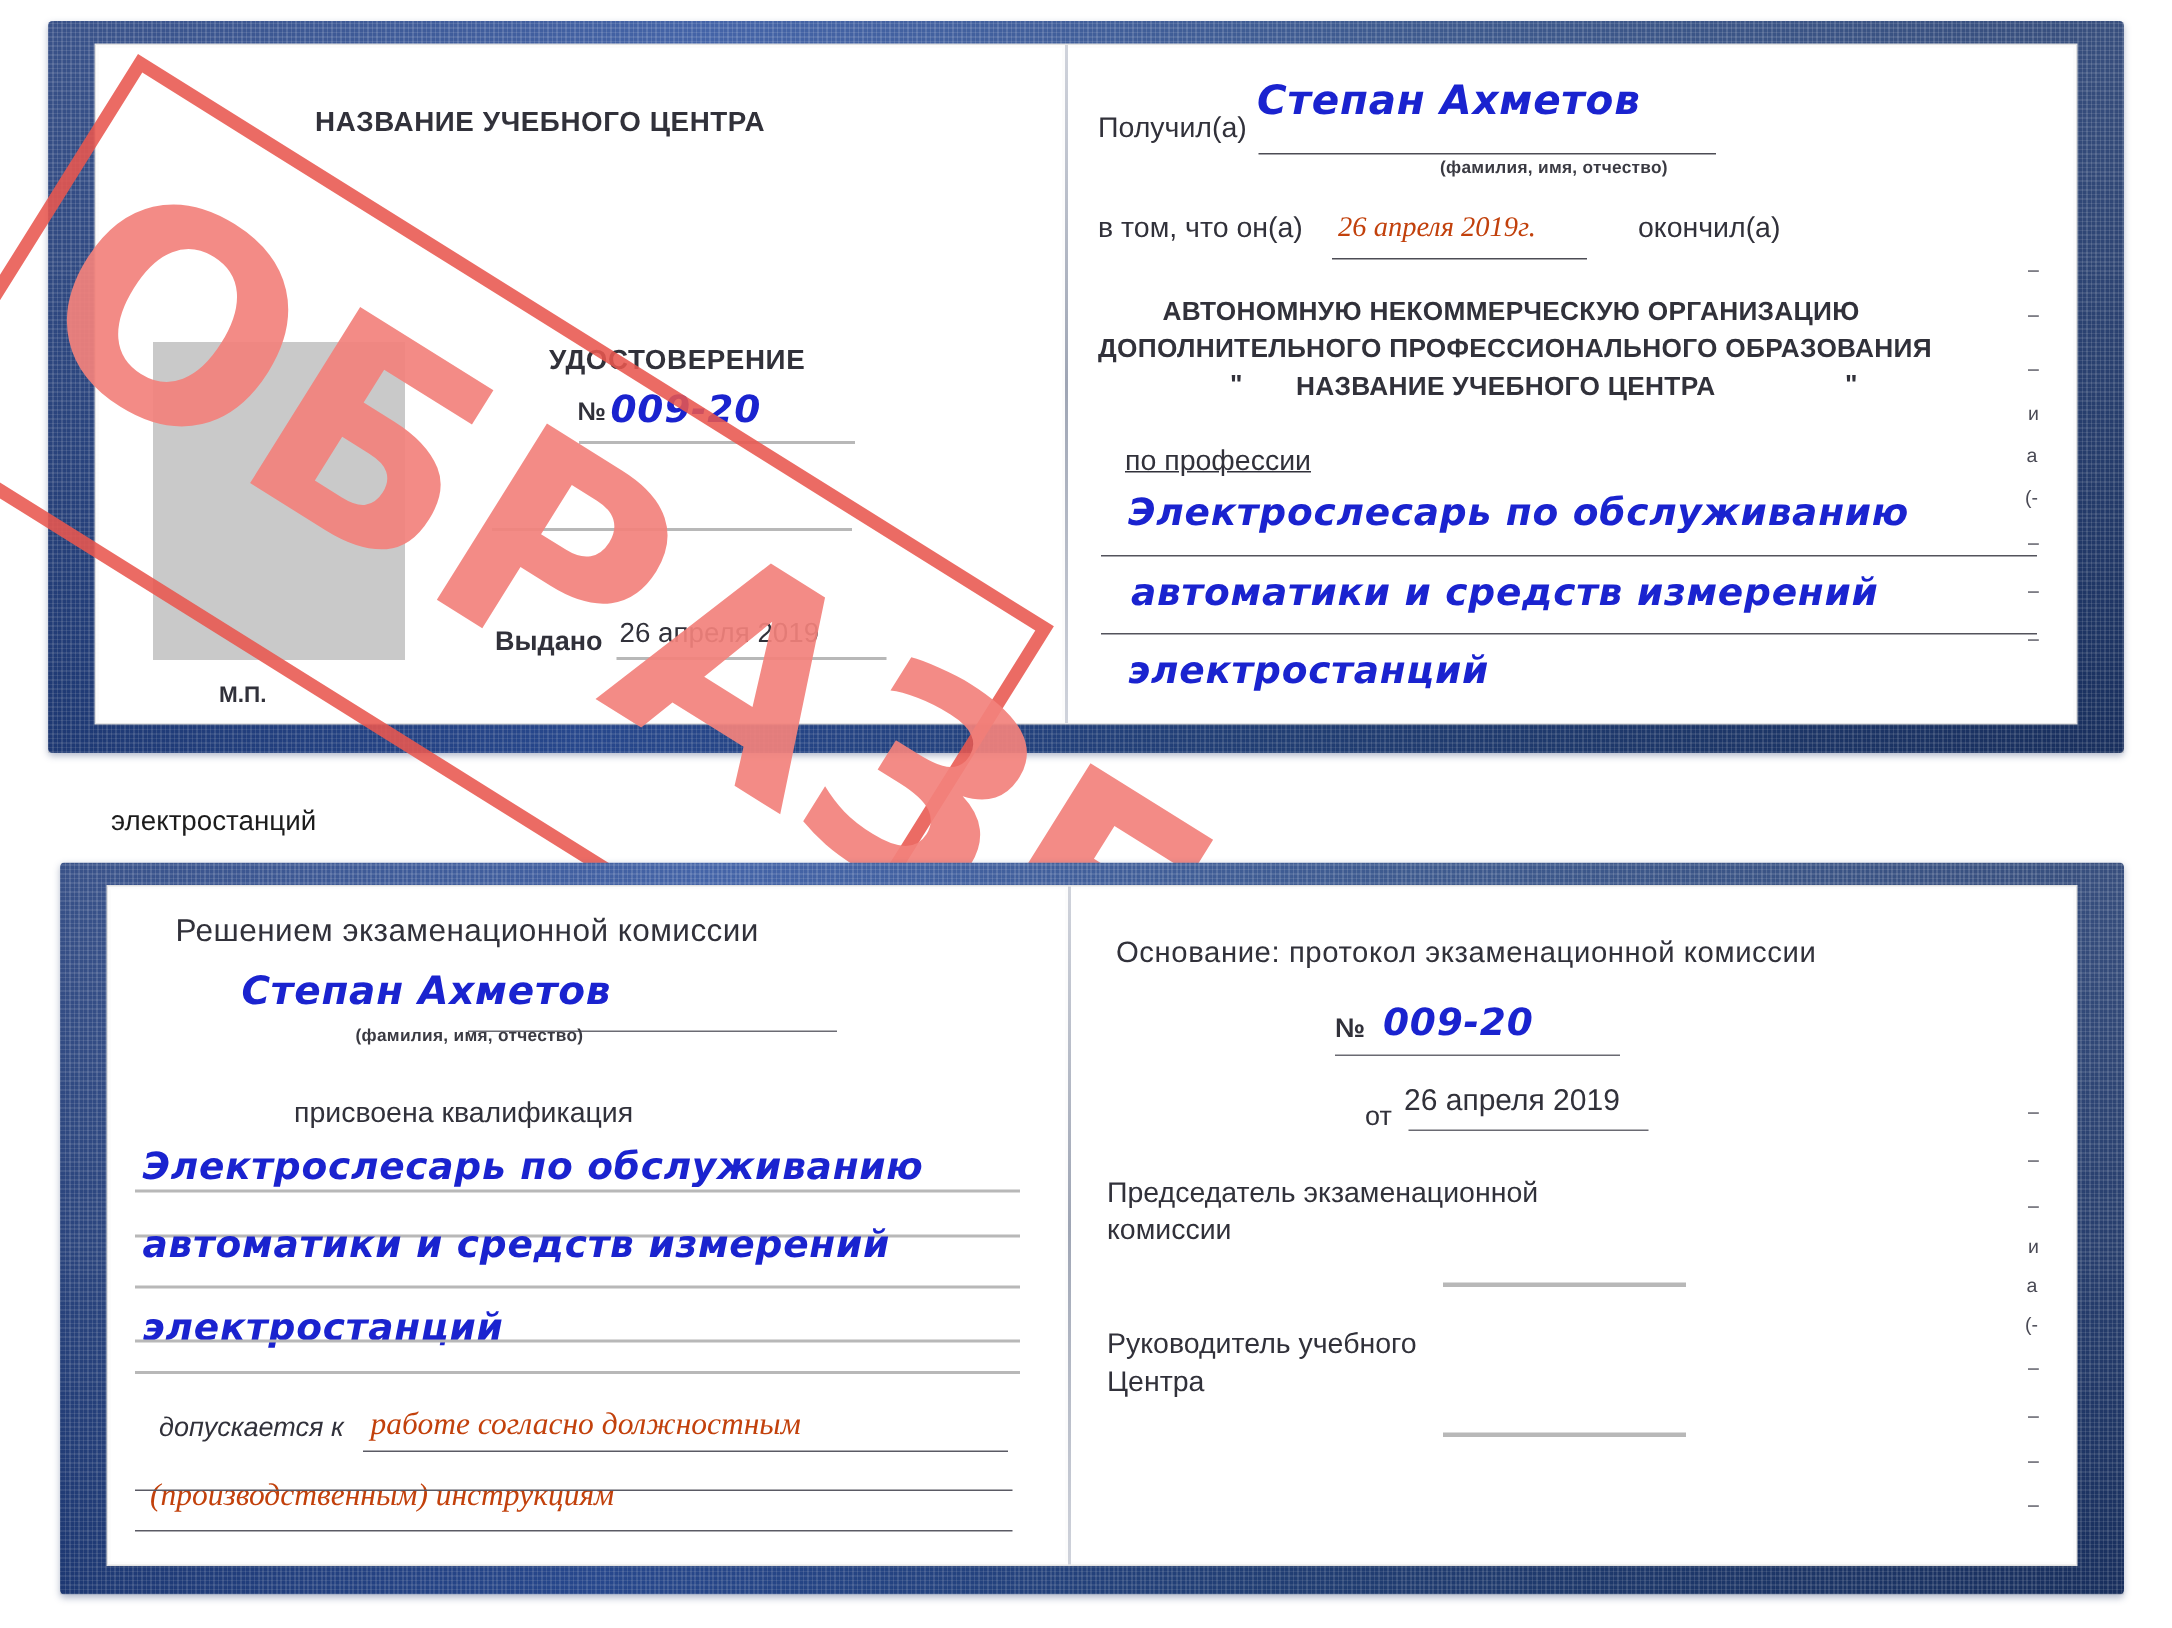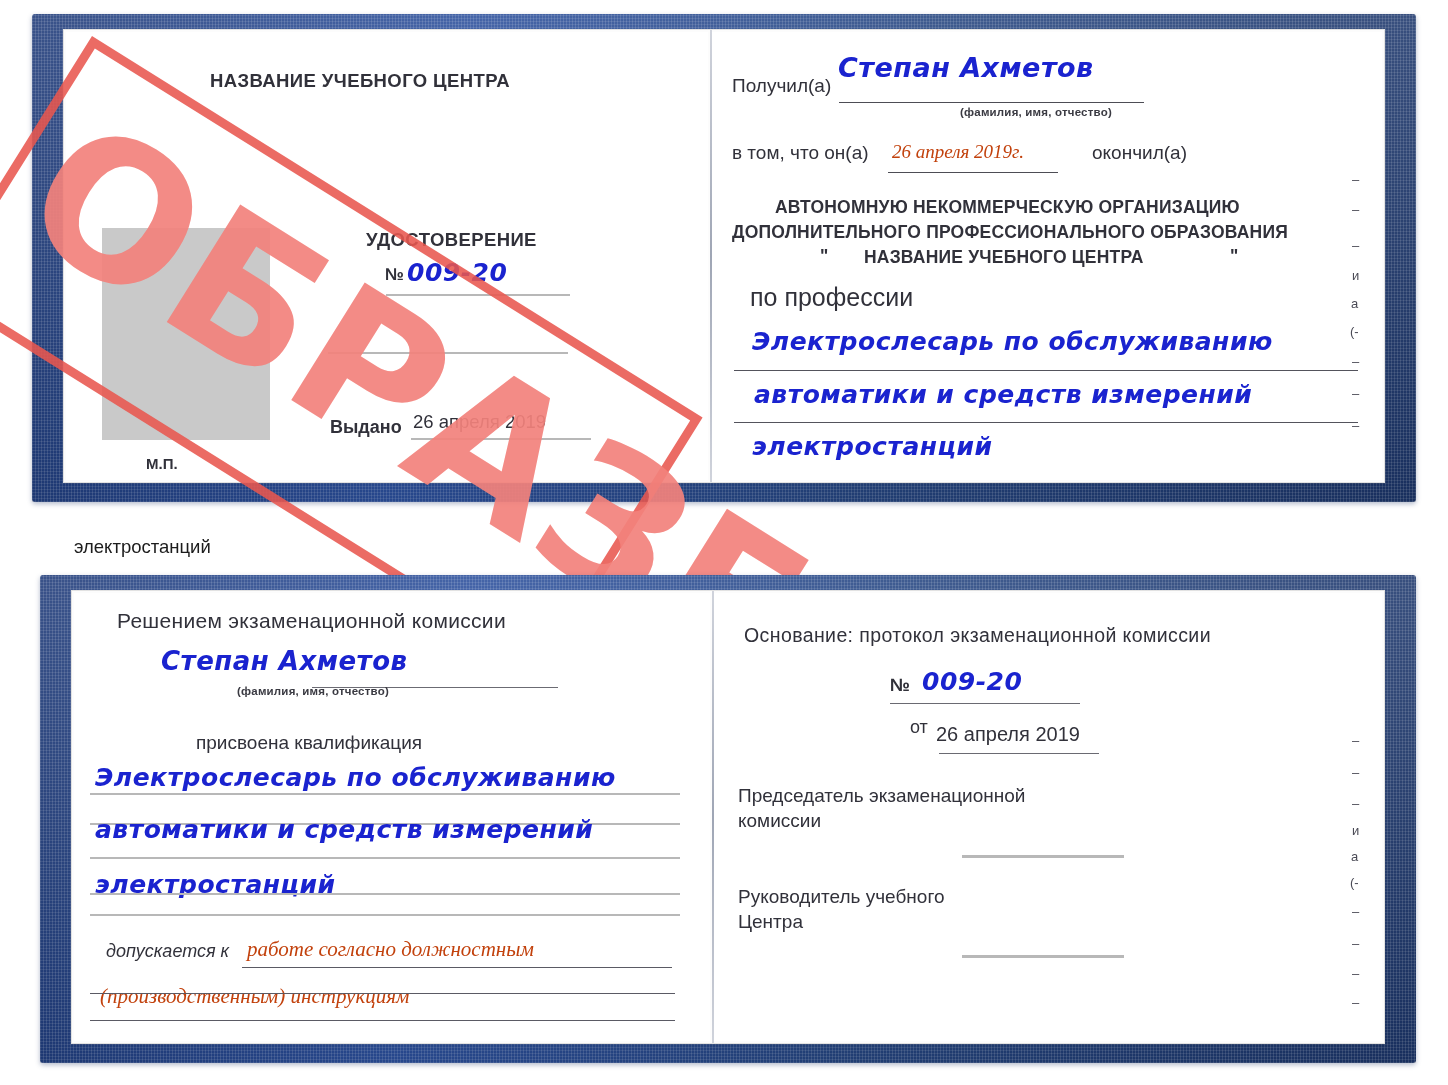--- a/index.html
+++ b/index.html
@@ -140,21 +140,21 @@
     <div class="t serif-it" style="left:180px; top:109px; font-size:19px;">26 апреля 2019г.</div>
     <div class="rule rule-dark" style="left:176px; top:140px; width:170px; background:#4d4d55;"></div>
     <div class="t print" style="left:380px; top:110px; font-size:19px;">окончил(а)</div>
 
     <div class="t print bold" style="left:63px; top:165px; font-size:17.5px; letter-spacing:.2px;">АВТОНОМНУЮ НЕКОММЕРЧЕСКУЮ ОРГАНИЗАЦИЮ</div>
     <div class="t print bold" style="left:20px; top:190px; font-size:17.5px; letter-spacing:.2px;">ДОПОЛНИТЕЛЬНОГО ПРОФЕССИОНАЛЬНОГО ОБРАЗОВАНИЯ</div>
     <div class="t print bold" style="left:108px; top:214px; font-size:17.5px;">"</div>
     <div class="t print bold" style="left:152px; top:215px; font-size:17.5px; letter-spacing:.2px;">НАЗВАНИЕ УЧЕБНОГО ЦЕНТРА</div>
     <div class="t print bold" style="left:518px; top:214px; font-size:17.5px;">"</div>
 
-    <div class="t print" style="left:38px; top:251px; font-size:25px;">по профессии</div>
+    <div class="t print" style="left:38px; top:265px; font-size:19px;text-decoration:underline;">по профессии</div>
 
     <div class="t hand" style="left:40px; top:295px; font-size:25px;">Электрослесарь по обслуживанию</div>
     <div class="rule rule-dark" style="left:22px; top:338px; width:624px; background:#53535c;"></div>
 
     <div class="t hand" style="left:42px; top:348px; font-size:25px;">автоматики и средств измерений</div>
     <div class="rule rule-dark" style="left:22px; top:390px; width:624px; background:#53535c;"></div>
 
     <div class="t hand" style="left:40px; top:400px; font-size:25px;">электростанций</div>
   </div>
 
@@ -215,21 +215,21 @@
   </div>
 
   <div class="leaf" style="left:714px; top:593px; width:668px; height:448px;">
 
     <div class="t print" style="left:30px; top:31px; font-size:19.5px; letter-spacing:.4px;">Основание: протокол экзаменационной комиссии</div>
 
     <div class="t print bold" style="left:176px; top:82px; font-size:18px;">№</div>
     <div class="t hand" style="left:208px; top:74px; font-size:25px;">009-20</div>
     <div class="rule rule-dark" style="left:176px; top:110px; width:190px; background:#6a6a72;"></div>
 
-    <div class="t print" style="left:196px; top:124px; font-size:18px;">от</div>
+    <div class="t print" style="left:196px; top:141px; font-size:18px;">от</div>
     <div class="t print" style="left:222px; top:130px; font-size:20px;">26 апреля 2019</div>
     <div class="rule rule-dark" style="left:225px; top:160px; width:160px; background:#6a6a72;"></div>
 
     <div class="t print" style="left:24px; top:192px; font-size:19px;">Председатель экзаменационной</div>
     <div class="t print" style="left:24px; top:217px; font-size:19px;">комиссии</div>
     <div class="rule" style="left:248px; top:262px; width:162px; height:3px;"></div>
 
     <div class="t print" style="left:24px; top:293px; font-size:19px;">Руководитель учебного</div>
     <div class="t print" style="left:24px; top:318px; font-size:19px;">Центра</div>
     <div class="rule" style="left:248px; top:362px; width:162px; height:3px;"></div>

